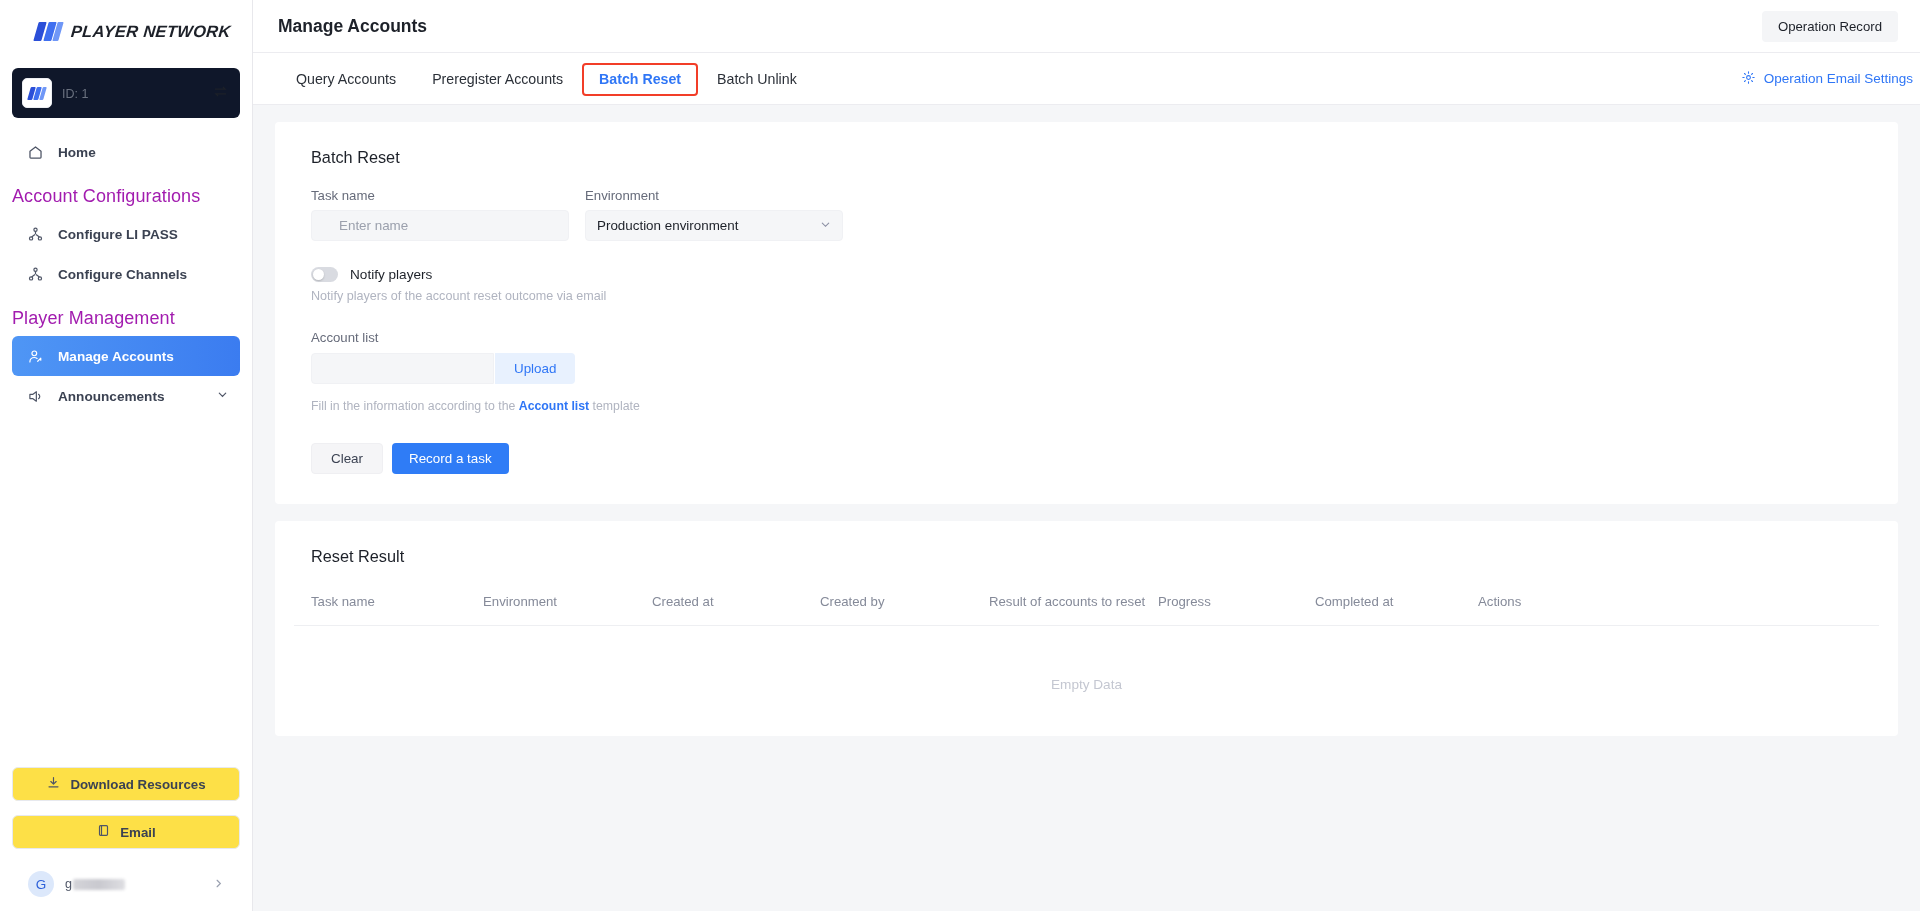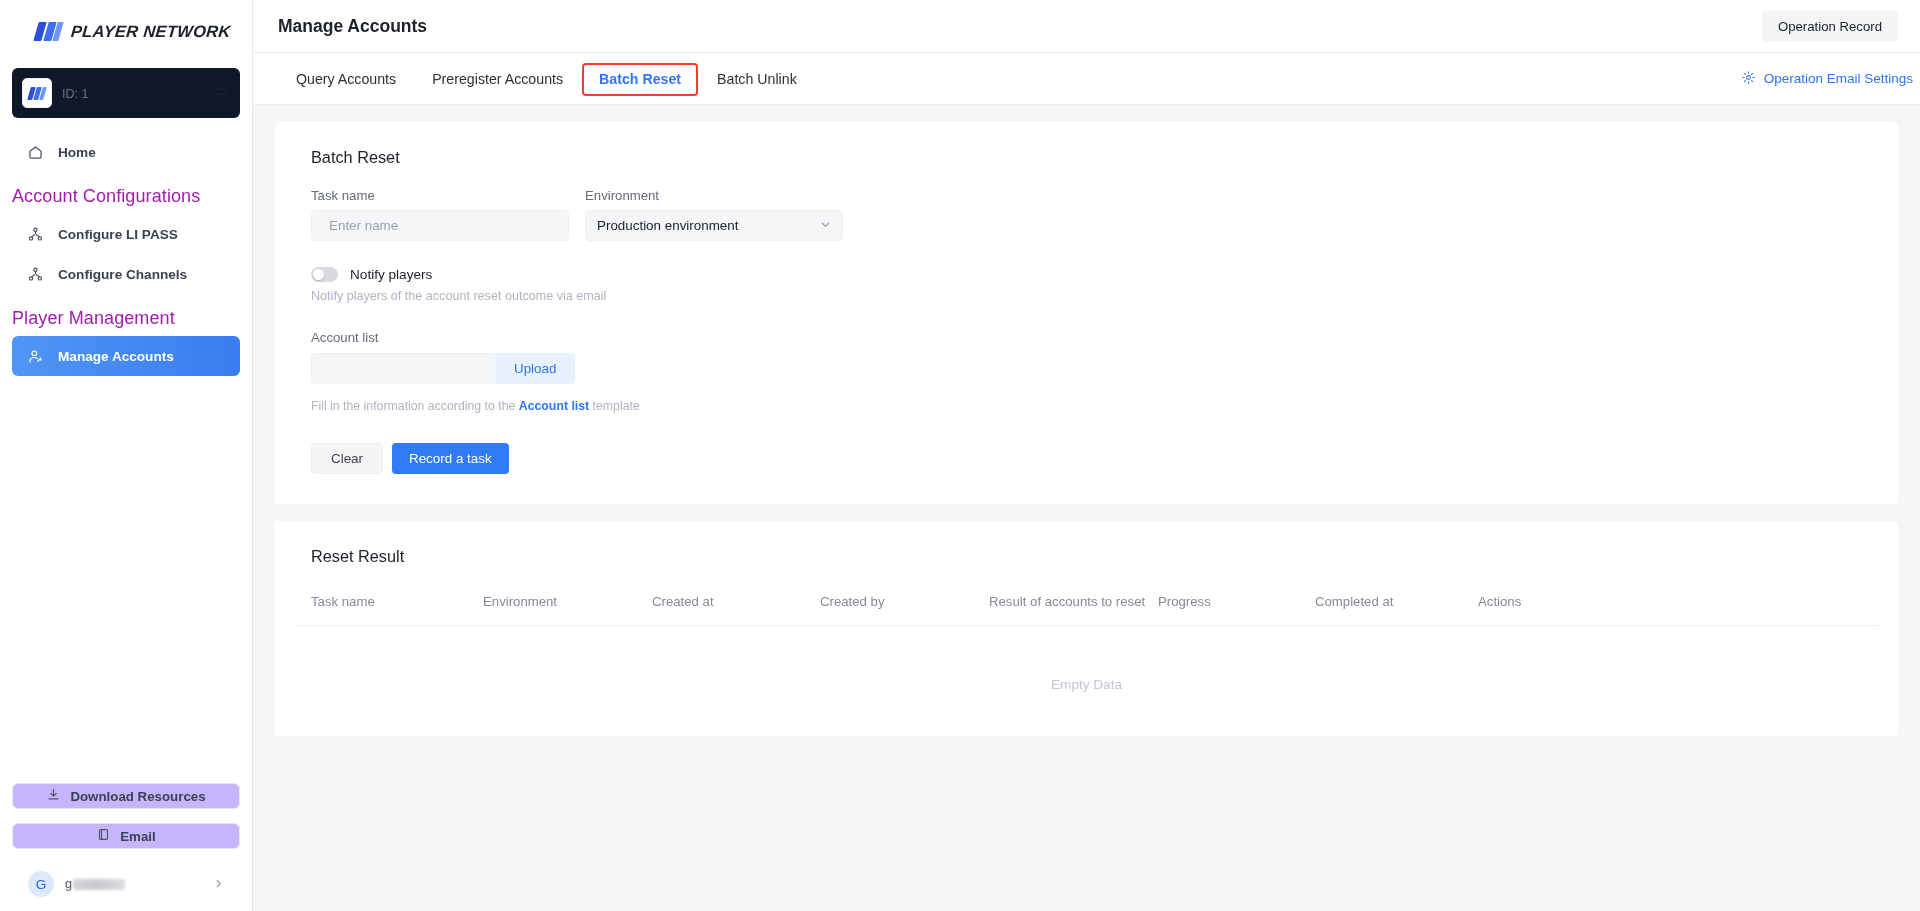--- a/index.html
+++ b/index.html
@@ -84,24 +84,24 @@
   .nav-section {
     font-size: 18px; color: #a21caf;
     padding: 14px 0 7px 12px;
     letter-spacing: .1px;
   }
   .nav-item .chev { margin-left: auto; color: #8b8fa3; font-size: 12px; }
   .nav-item svg { stroke: #4e5566; }
 
   .sidebar-bottom { margin-top: auto; padding: 0 12px 12px 12px; }
   .side-btn {
-    height: 26px; border: 1px solid #e7e9ee; border-radius: 6px;
+    height: 34px; border: 1px solid #e7e9ee; border-radius: 6px;
     display: flex; align-items: center; justify-content: center; gap: 9px;
     font-size: 13.3px; font-weight: bold; color: #3b4252;
-    margin-bottom: 14px; background: #c4b5fd; cursor: pointer;
+    margin-bottom: 14px; background: #fde047; cursor: pointer;
   }
   .side-btn svg { stroke: #4e5566; }
   .user-row {
     display: flex; align-items: center; gap: 11px;
     padding: 8px 6px 2px 16px; cursor: pointer;
   }
   .user-avatar {
     width: 26px; height: 26px; border-radius: 50%;
     background: #dce8fb; color: #2b5fd9;
     font-size: 13.5px; display: flex; align-items: center; justify-content: center;
@@ -163,21 +163,21 @@
   .card-1 { padding: 26px 0 30px 0; }
   .card-title { font-size: 16.3px; color: #1d2129; padding: 0 0 0 36px; }
 
   .form { padding: 0 36px; }
   .field-row { display: flex; gap: 16px; margin-top: 21px; }
   .field { display: flex; flex-direction: column; }
   .field-label { font-size: 13.2px; color: #666b7a; margin-bottom: 7px; }
   .text-input {
     width: 258px; height: 31px; background: #f5f6f8;
     border: 1px solid #f0f1f4; border-radius: 4px;
-    padding: 0 17px; font-size: 13.4px; color: #1d2129;
+    padding: 0 27px; font-size: 13.4px; color: #1d2129;
     font-family: "Liberation Sans", sans-serif;
   }
   .text-input::placeholder { color: #9ba0ad; }
   .select {
     width: 258px; height: 31px; background: #f5f6f8;
     border: 1px solid #f0f1f4; border-radius: 4px;
     padding: 0 11px; font-size: 13.4px; color: #1d2129;
     display: flex; align-items: center; cursor: pointer;
   }
   .select .chev { margin-left: auto; color: #8b8fa3; font-size: 12px; }
@@ -319,20 +319,34 @@
         <span class="ico">
           <svg width="17" height="17" viewBox="0 0 20 20" fill="none" stroke="#fff" stroke-width="1.4" stroke-linecap="round">
             <circle cx="8.6" cy="6.3" r="2.8"></circle>
             <path d="M3.4 16.4c0-3 2.3-5.2 5.2-5.2 1.3 0 2.4.4 3.3 1.1"></path>
             <path d="M12.6 15.6l3.6-3.6M16.2 12v2.4"></path>
           </svg>
         </span>
         <span>Manage Accounts</span>
       </div>
 
+      <div class="nav-item">
+        <span class="ico">
+          <svg width="17" height="17" viewBox="0 0 20 20" fill="none" stroke-width="1.4" stroke-linejoin="round">
+            <path d="M3.4 7.6h3.2L11 4.4v11.2L6.6 12.4H3.4z"></path>
+            <path d="M13.6 7.4c.9.7 1.4 1.6 1.4 2.6s-.5 1.9-1.4 2.6" stroke-linecap="round"></path>
+          </svg>
+        </span>
+        <span>Announcements</span>
+        <span class="chev">
+          <svg width="11" height="11" viewBox="0 0 12 12" fill="none" stroke="#8b8fa3" stroke-width="1.3" stroke-linecap="round">
+              <path d="M2.5 4.5 6 8l3.5-3.5"></path>
+            </svg>
+        </span>
+      </div>
     </nav>
 
     <div class="sidebar-bottom">
       <div class="side-btn">
         <span>
           <svg width="15" height="15" viewBox="0 0 18 18" fill="none" stroke-width="1.4" stroke-linecap="round" stroke-linejoin="round">
             <path d="M9 3v7.5M5.8 7.8 9 11l3.2-3.2M3.6 14.2h10.8"></path>
           </svg>
         </span>
         <span>Download Resources</span>

